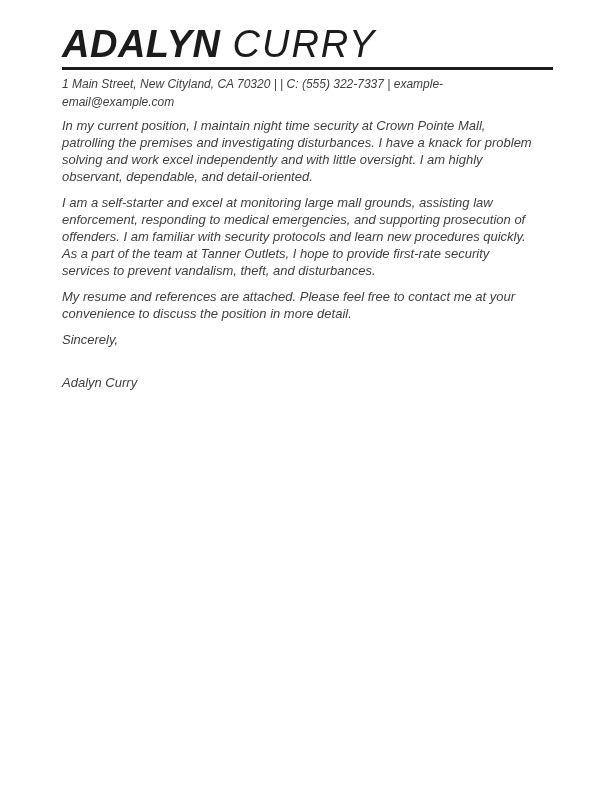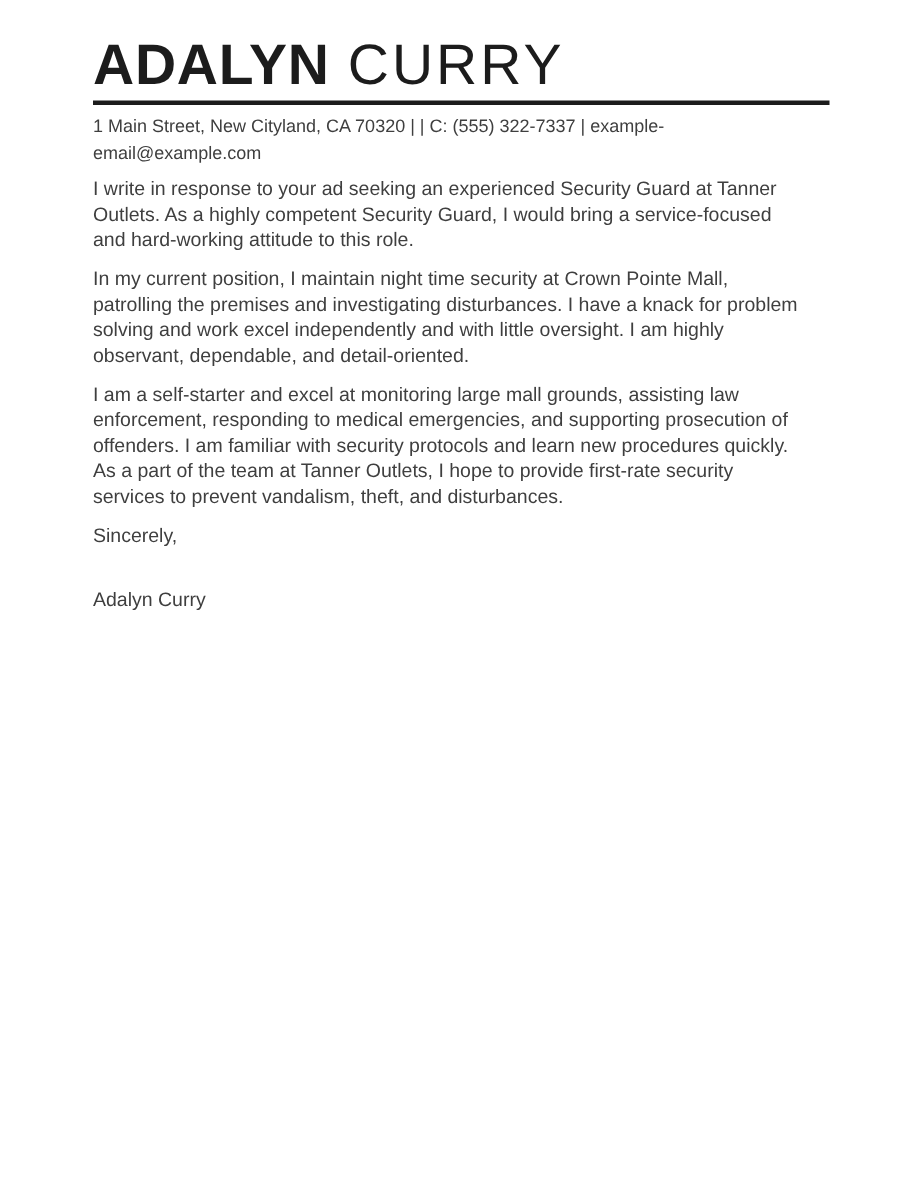--- a/index.html
+++ b/index.html
@@ -13,20 +13,21 @@
     font-family: "Liberation Sans", "DejaVu Sans", sans-serif;
     overflow: hidden;
   }
   .page {
     box-sizing: border-box;
     width: 607px;
     height: 785px;
     padding: 24px 14px 4px 62px;
     background: #ffffff;
     color: #3f3f3f;
+    font-style: italic;
   }
   .name {
     margin: 0;
     font-size: 38px;
     line-height: 40px;
     color: #1c1c1c;
     letter-spacing: 0.5px;
     white-space: nowrap;
   }
   .name .first {
@@ -73,29 +74,28 @@
   <header>
     <h1 class="name">
       <span class="first">ADALYN</span><span class="last">CURRY</span>
     </h1>
     <div class="rule"></div>
     <p class="contact">1 Main Street, New Cityland, CA 70320 | | C: (555) 322-7337 | example-
 email@example.com</p>
   </header>
 
   <main class="letter-body">
-    <p>I write in response to your ad seeking an experienced Security Guard at Tanner
-Outlets. As a highly competent Security Guard, I would bring a service-focused
-and hard-working attitude to this role.</p>
     <p>In my current position, I maintain night time security at Crown Pointe Mall,
 patrolling the premises and investigating disturbances. I have a knack for problem
 solving and work excel independently and with little oversight. I am highly
 observant, dependable, and detail-oriented.</p>
     <p>I am a self-starter and excel at monitoring large mall grounds, assisting law
 enforcement, responding to medical emergencies, and supporting prosecution of
 offenders. I am familiar with security protocols and learn new procedures quickly.
 As a part of the team at Tanner Outlets, I hope to provide first-rate security
 services to prevent vandalism, theft, and disturbances.</p>
+    <p>My resume and references are attached. Please feel free to contact me at your
+convenience to discuss the position in more detail.</p>
     <p>Sincerely,</p>
     <p class="signature">Adalyn Curry</p>
   </main>
 
 </div>
 
 </body></html>

